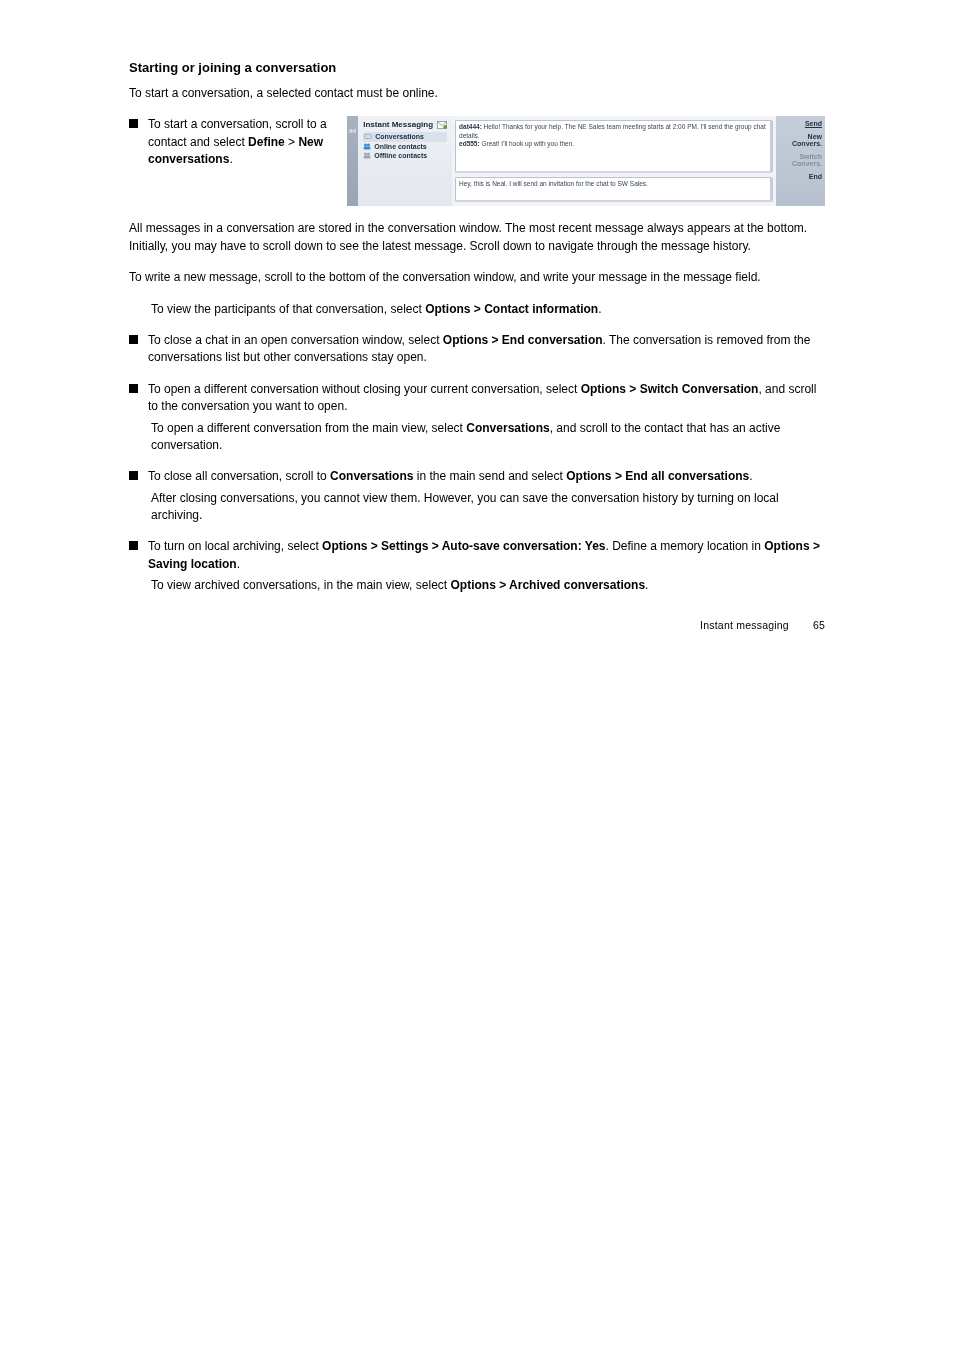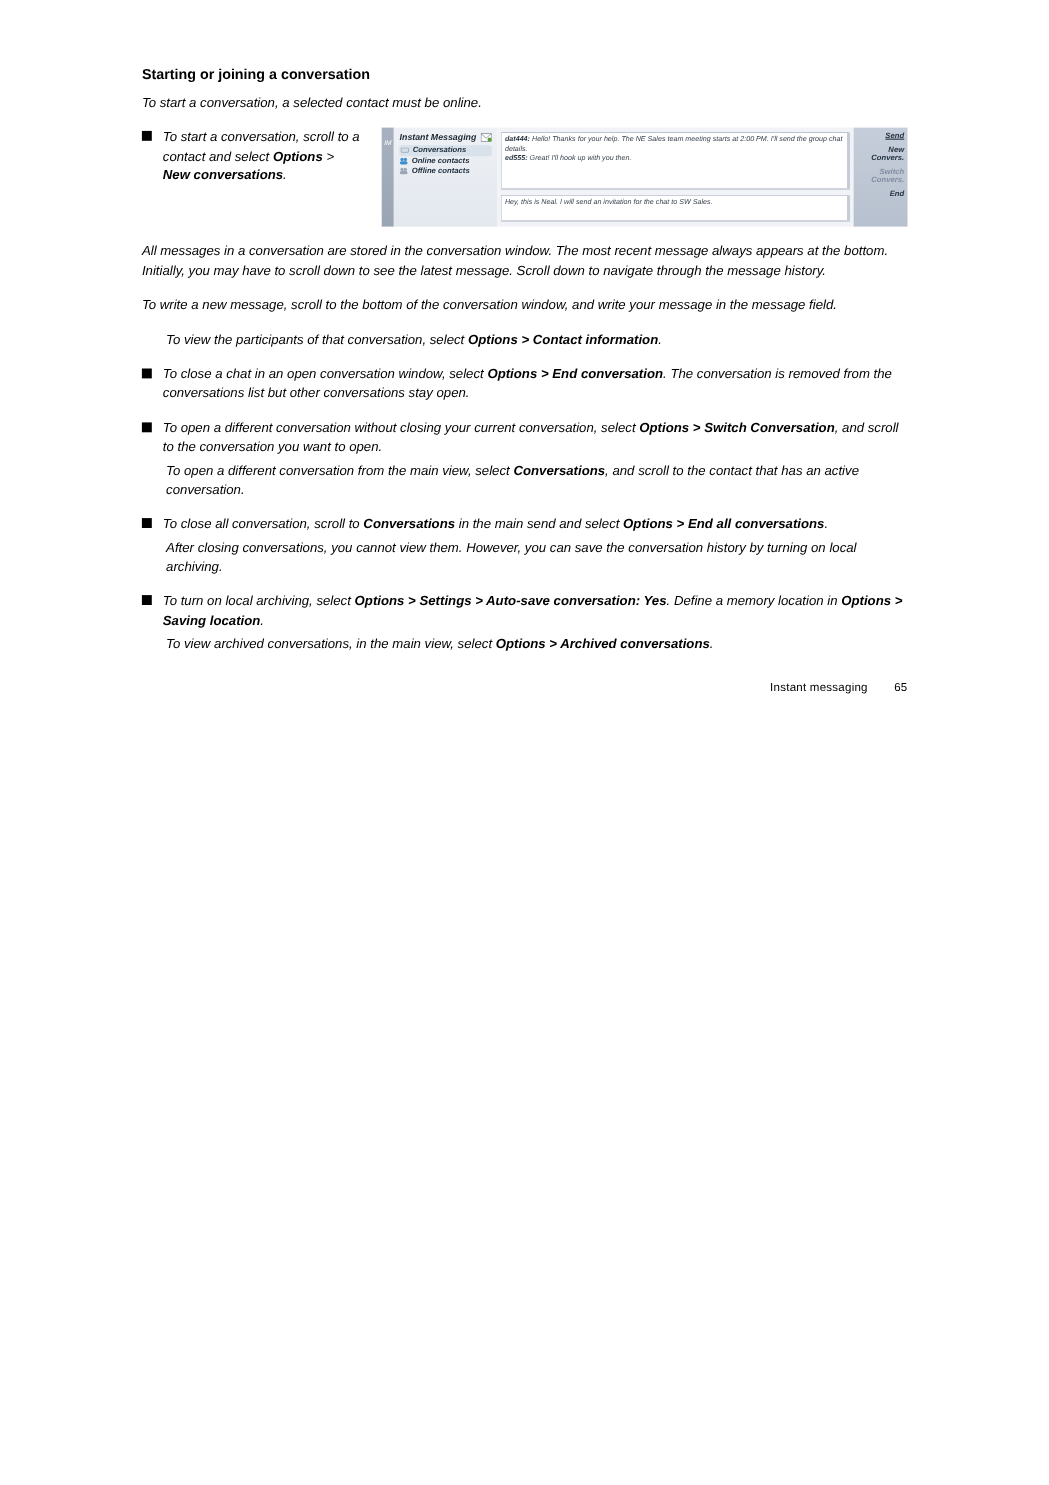--- a/index.html
+++ b/index.html
@@ -21,21 +21,20 @@
     font-weight: bold;
     font-size: 13px;
     margin: 0 0 10px 0;
   }
   .body, .list {
     font-size: 12px;
     line-height: 1.45;
   }
   .block {
     margin-bottom: 14px;
-    font-style: italic;
   }
   .bullet-row {
     display: flex;
     align-items: flex-start;
     gap: 10px;
     margin-bottom: 4px;
   }
   .bullet-sq {
     width: 9px;
     height: 9px;
@@ -161,21 +160,21 @@
 
   <div class="heading">Starting or joining a conversation</div>
 
   <div class="body block">To start a conversation, a selected contact must be online.</div>
 
   <div class="intro-top block">
     <div class="intro-text-col">
       <div class="bullet-row">
         <div class="bullet-sq"></div>
         <div class="bullet-text body">
-          <span>To start a conversation, scroll to a contact and select</span><span>&nbsp;</span><span class="strong">Options</span><span> &gt; </span><span class="strong">New conversations</span><span>.</span>
+          <span>To start a conversation, scroll to a contact and select</span><span>&nbsp;</span><span class="strong">Define</span><span> &gt; </span><span class="strong">New conversations</span><span>.</span>
         </div>
       </div>
     </div>
 
     <div class="im-shot">
       <div class="im-left-rail">
         <span> </span>
         <span>IM</span>
       </div>
       <div class="im-contacts">

